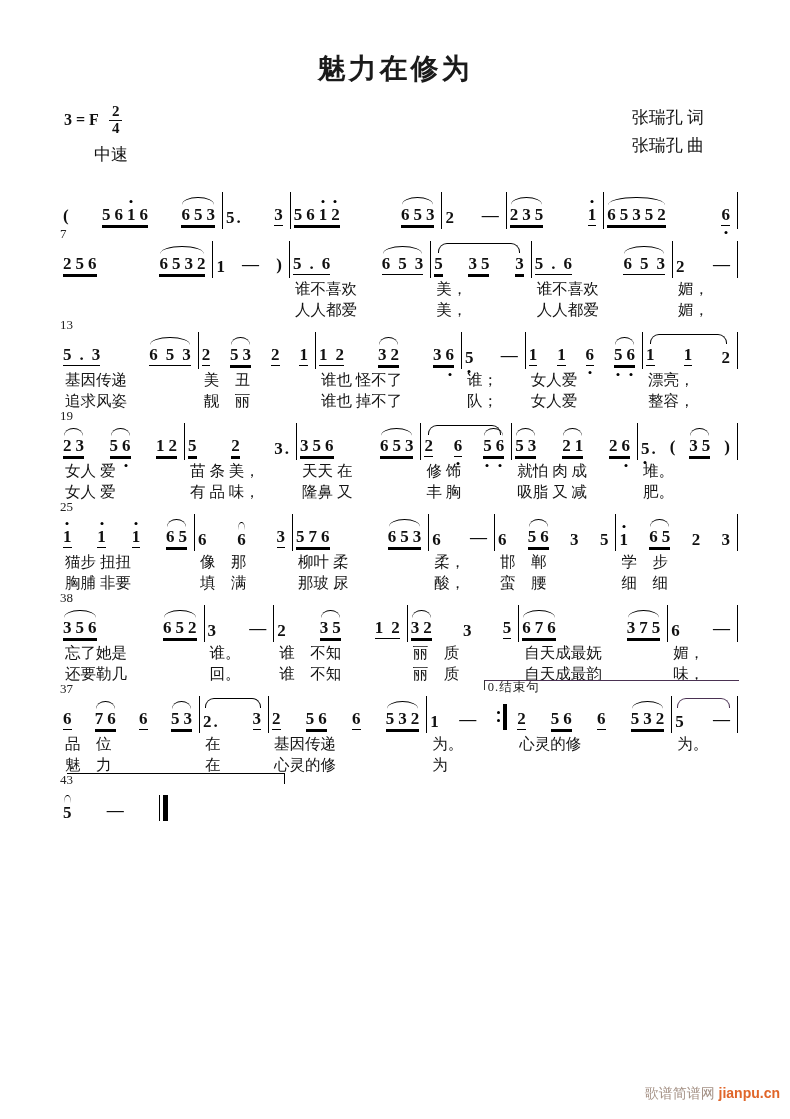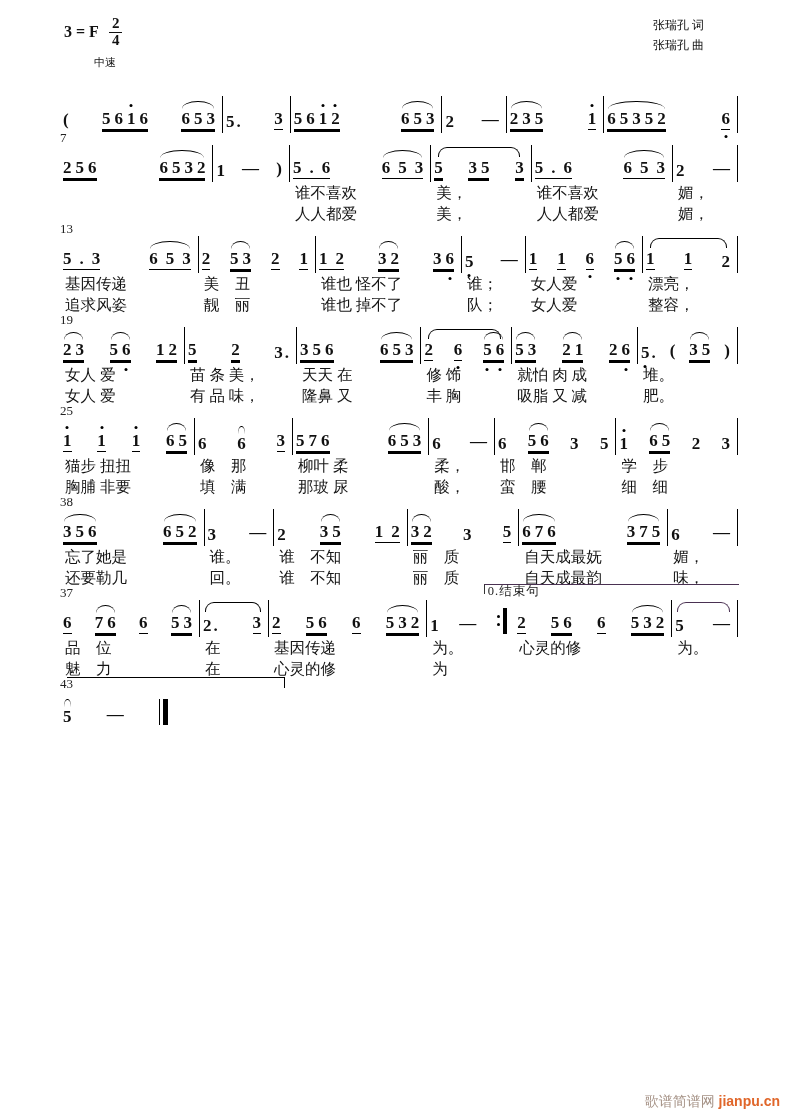--- a/index.html
+++ b/index.html
@@ -9,22 +9,22 @@
 
   .title{margin:50px 0 0 0;text-align:center;font-size:28px;font-weight:700;
          letter-spacing:3px;color:#1a1a1a;}
 
   .header{display:flex;justify-content:space-between;align-items:flex-start;
           margin:16px 86px 0 64px;}
   .keyrow{font-size:16px;font-weight:700;display:flex;align-items:center;gap:10px;}
   .frac{display:inline-block;text-align:center;vertical-align:middle;font-size:15px;}
   .frac b{display:block;line-height:1.05;padding:0 3px;}
   .frac .den{border-top:1.6px solid #111;}
-  .tempo{font-size:11px;margin:6px 0 0 30px;font-weight:400;}
-  .credits{text-align:left;font-size:12px;line-height:1.65;}
+  .tempo{font-size:17px;margin:6px 0 0 30px;font-weight:400;}
+  .credits{text-align:left;font-size:17px;line-height:1.65;}
 
   .sheet{margin:26px 52px 0 60px;}
 
   .system{display:flex;position:relative;margin-top:12px;}
   .system.narrow{width:17%;text-align:center;}
   .sysnum{position:absolute;top:-15px;left:0;font-size:13px;color:#222;}
 
   .measure{display:flex;flex-direction:column;min-width:0;}
   .notes{display:flex;align-items:flex-end;justify-content:space-between;
          height:34px;padding:0 7px 3px 3px;border-right:1.2px solid #000;
@@ -61,30 +61,31 @@
   .ly{height:21px;line-height:21px;font-size:15.5px;padding-left:5px;
       white-space:nowrap;overflow:visible;color:#141414;}
 
   .ending{position:absolute;top:-16px;left:62.5%;right:-1px;height:9px;
           border-top:1.3px solid #4a3152;border-left:1.3px solid #333;}
   .ending span{position:absolute;left:3px;top:-1px;font-size:12.5px;font-weight:400;
                line-height:14px;background:transparent;color:#222;letter-spacing:1px;}
   .bbracket{position:absolute;bottom:-9px;left:1%;width:32%;height:10px;
             border-top:1.2px solid #000;border-right:1.2px solid #000;}
 
-  .watermark{position:absolute;right:10px;bottom:8px;font-size:14px;
+  .watermark{position:absolute;right:10px;bottom:16px;font-size:14px;
              font-family:"Liberation Sans","DejaVu Sans",sans-serif;}
   .wm-site{color:#a59286;}
   .wm-url{color:#e0662a;font-weight:700;}
 </style>
 </head>
 <body>
 
 <div class="page">
 
+  <h1 class="title">魅力在修为</h1>
 
   <div class="header">
     <div>
       <div class="keyrow">
         <span>3 = F</span>
         <span class="frac">
           <b>2</b>
           <b class="den">4</b>
         </span>
       </div>

